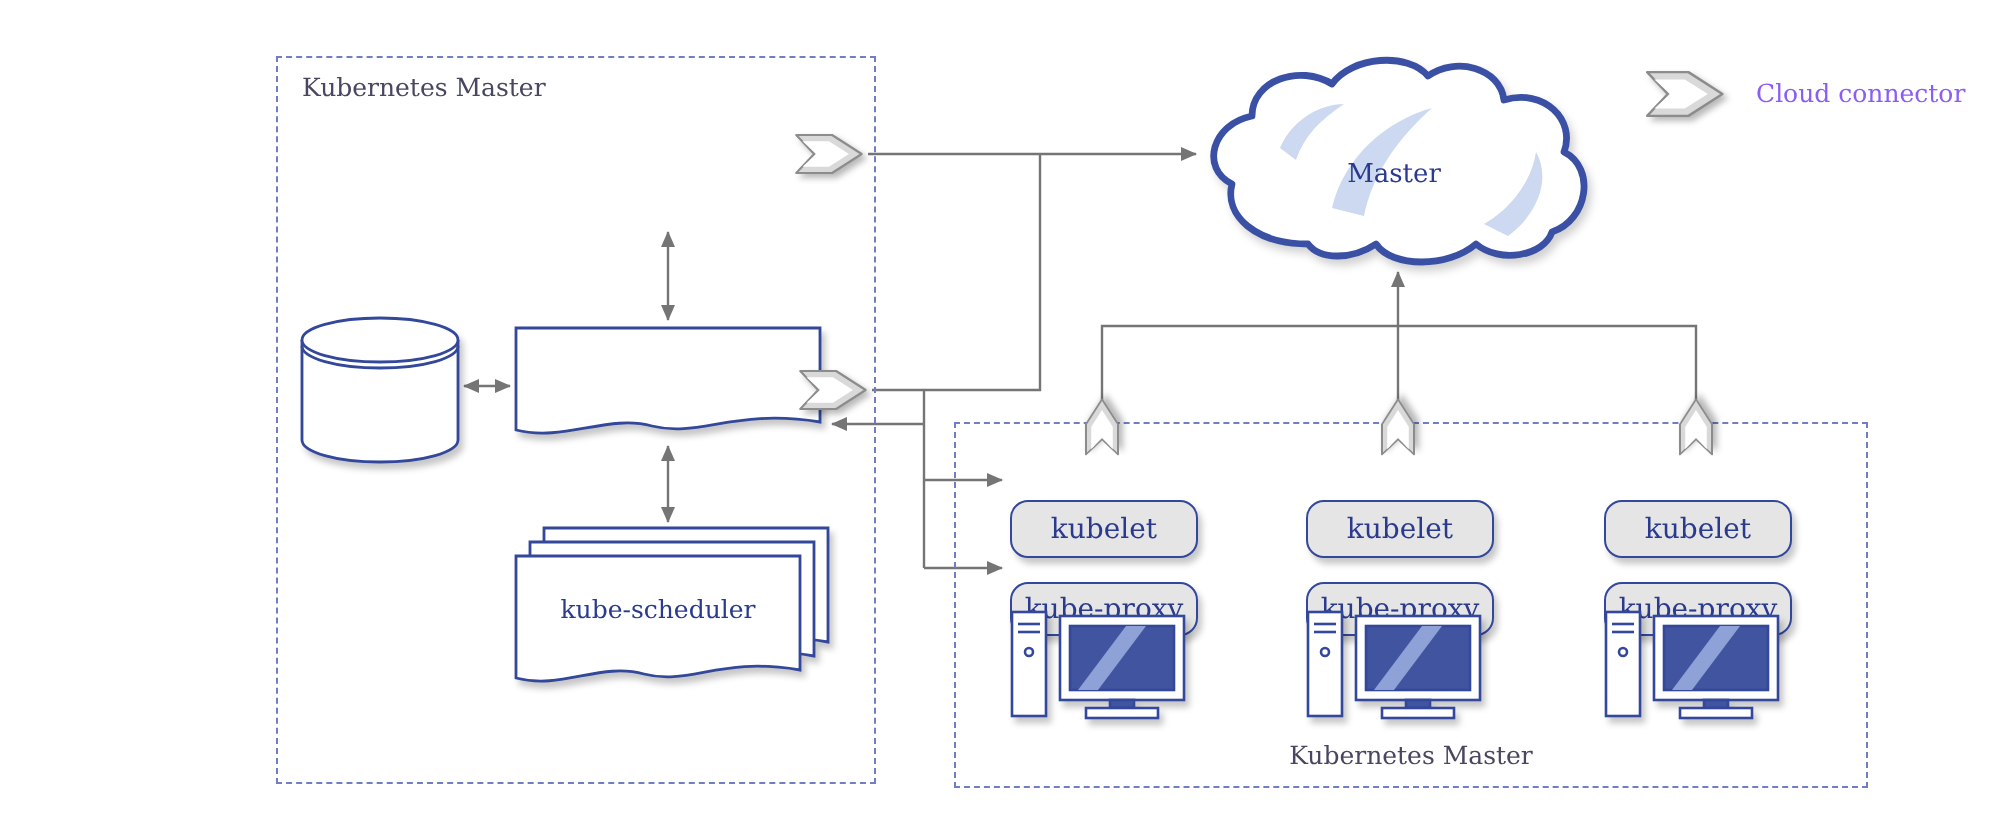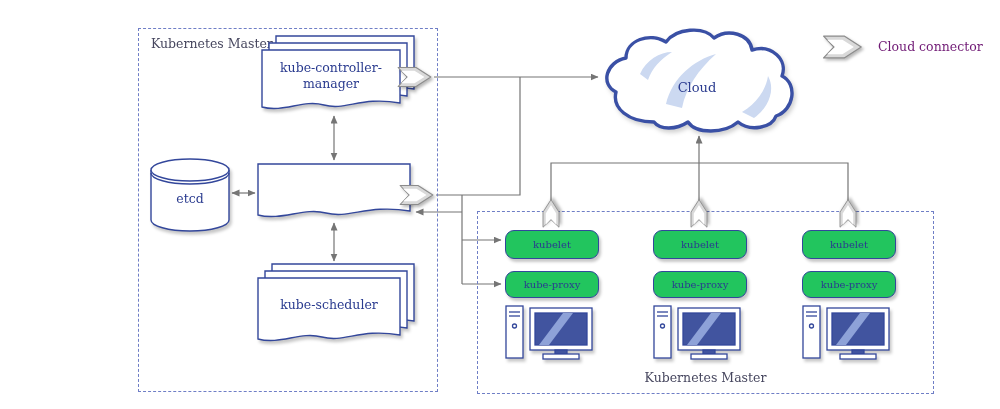--- a/index.html
+++ b/index.html
@@ -8,33 +8,33 @@
 
   .group { position:absolute; border:1.5px dashed #6f7ec6; }
   .group-label { position:absolute; font-size:12.5px; color:#47475f; white-space:nowrap; }
 
   .node { position:absolute; }
   .shape { position:absolute; left:0; top:0; overflow:visible;
            filter: drop-shadow(2px 3px 1.5px rgba(0,0,0,0.22)); }
   .node-label { position:absolute; display:flex; align-items:center; justify-content:center;
                 text-align:center; color:#2a3b8f; font-size:12.5px; line-height:1.3; }
 
-  .pill { position:absolute; background:#22c55e; border:1.4px solid #33479B; border-radius:9px;
+  .pill { position:absolute; background:#e5e5e5; border:1.4px solid #33479B; border-radius:9px;
           display:flex; align-items:center; justify-content:center; color:#2a3b8f;
-          font-size:10px; box-shadow:2px 3px 3px rgba(0,0,0,0.22); }
+          font-size:14px; box-shadow:2px 3px 3px rgba(0,0,0,0.22);margin-top:20px; }
 
   .conn { position:absolute; filter: drop-shadow(2px 2px 1.5px rgba(0,0,0,0.28)); }
   .conn.up { transform: rotate(-90deg); }
 
   .edges { position:absolute; left:0; top:0; pointer-events:none; }
   .edge { stroke:#757575; stroke-width:1.2; fill:none; }
 
   .cloud-label { position:absolute; left:652px; top:80px; width:90px; text-align:center;
                  color:#2a3b8f; font-size:13px; }
-  .legend-label { position:absolute; left:878px; top:39px; font-size:12.5px; color:#701a75; }
+  .legend-label { position:absolute; left:878px; top:39px; font-size:12.5px; color:#8b5cf6; }
 </style>
 </head>
 <body>
 
 <div class="stage">
 
   <svg class="edges" width="1000" height="409" viewBox="0 0 1000 409">
     <defs>
       <marker id="ah" markerWidth="10" markerHeight="9" refX="7.5" refY="3.5" orient="auto-start-reverse" markerUnits="userSpaceOnUse">
         <path d="M0,0 L8,3.5 L0,7 Z" fill="#757575"></path>
@@ -50,44 +50,33 @@
     <path class="edge" d="M462 240 H501" marker-end="url(#ah)"></path>
     <path class="edge" d="M462 284 H501" marker-end="url(#ah)"></path>
     <path class="edge" d="M551 200 V163 H848 V200"></path>
     <path class="edge" d="M699 200 V136" marker-end="url(#ah)"></path>
   </svg>
 
   <div class="group" style="left:138px; top:28px; width:298px; height:362px;">
     <div class="group-label" style="left:12px; top:7px;">Kubernetes Master</div>
   </div>
 
-  <div class="node" style="left:262px; top:36px; width:152px; height:80px;">
-    <svg class="shape" width="152" height="80">
-      <g fill="#ffffff" stroke="#33479B" stroke-width="1.4">
-        <path transform="translate(14,0)" d="M0 0 H138 V53 C99 46 84 61 62 55 C41 49 22 63 0 57 Z"></path>
-        <path transform="translate(7,7)" d="M0 0 H138 V53 C99 46 84 61 62 55 C41 49 22 63 0 57 Z"></path>
-        <path transform="translate(0,14)" d="M0 0 H138 V53 C99 46 84 61 62 55 C41 49 22 63 0 57 Z"></path>
-      </g>
-    </svg>
-    <div class="node-label" style="left:6px; top:14px; width:126px; height:52px;">kube-controller-manager</div>
-  </div>
   <svg class="conn" style="left:396px; top:62px;" width="38" height="30" viewBox="0 0 36 28">
     <polygon points="2,5 19,5 33,14 19,23 2,23 10.5,14" fill="#d9d9d9" stroke="#8c8c8c" stroke-linejoin="round"></polygon>
     <polygon points="5,8 17.5,8 27,14 17.5,20 5,20 11.5,14" fill="#ffffff"></polygon>
   </svg>
 
   <div class="node" style="left:150px; top:158px; width:80px; height:76px;">
     <svg class="shape" width="80" height="76">
       <g fill="#ffffff" stroke="#33479B" stroke-width="1.4">
         <path d="M1 12 L1 62 A39 11 0 0 0 79 62 L79 12"></path>
         <ellipse cx="40" cy="12" rx="39" ry="11"></ellipse>
         <path d="M1 15 A39 11 0 0 0 79 15" fill="none"></path>
       </g>
     </svg>
-    <div class="node-label" style="left:0; top:26px; width:80px; height:30px;">etcd</div>
   </div>
 
   <div class="node" style="left:258px; top:164px; width:154px; height:62px;">
     <svg class="shape" width="154" height="62">
       <path d="M0 0 H152 V47 C109 40 92 55 68 49 C46 43 24 57 0 51 Z" fill="#ffffff" stroke="#33479B" stroke-width="1.4"></path>
     </svg>
   </div>
   <svg class="conn" style="left:398px; top:180px;" width="38" height="30" viewBox="0 0 36 28">
     <polygon points="2,5 19,5 33,14 19,23 2,23 10.5,14" fill="#d9d9d9" stroke="#8c8c8c" stroke-linejoin="round"></polygon>
     <polygon points="5,8 17.5,8 27,14 17.5,20 5,20 11.5,14" fill="#ffffff"></polygon>
@@ -113,21 +102,21 @@
              C 128 2 150 8 152 24
              C 172 18 188 34 182 50
              C 198 58 194 84 176 90
              C 172 102 150 106 138 96
              C 124 108 96 108 88 96
              C 76 104 60 104 54 96 Z" fill="#ffffff" stroke="#3A50A5" stroke-width="3.4" stroke-linejoin="round"></path>
     <path d="M66 78 C 72 52 94 34 116 28 C 98 44 86 62 82 82 Z" fill="#ccd9f1"></path>
     <path d="M142 86 C 156 78 166 64 168 50 C 176 64 168 82 154 92 Z" fill="#ccd9f1"></path>
     <path d="M40 48 C 46 34 60 26 72 26 C 60 34 52 42 48 54 Z" fill="#ccd9f1"></path>
   </svg>
-  <div class="cloud-label">Cloud</div>
+  <div class="cloud-label">Master</div>
 
   <svg class="conn" style="left:820px; top:30px;" width="46" height="34" viewBox="0 0 36 28">
     <polygon points="2,5 19,5 33,14 19,23 2,23 10.5,14" fill="#d9d9d9" stroke="#8c8c8c" stroke-linejoin="round"></polygon>
     <polygon points="5,8 17.5,8 27,14 17.5,20 5,20 11.5,14" fill="#ffffff"></polygon>
   </svg>
   <div class="legend-label">Cloud connector</div>
 
   <div class="group" style="left:477px; top:211px; width:455px; height:181px;">
     <div class="group-label" style="left:0; right:0; bottom:8px; text-align:center;">Kubernetes Master</div>
   </div>

